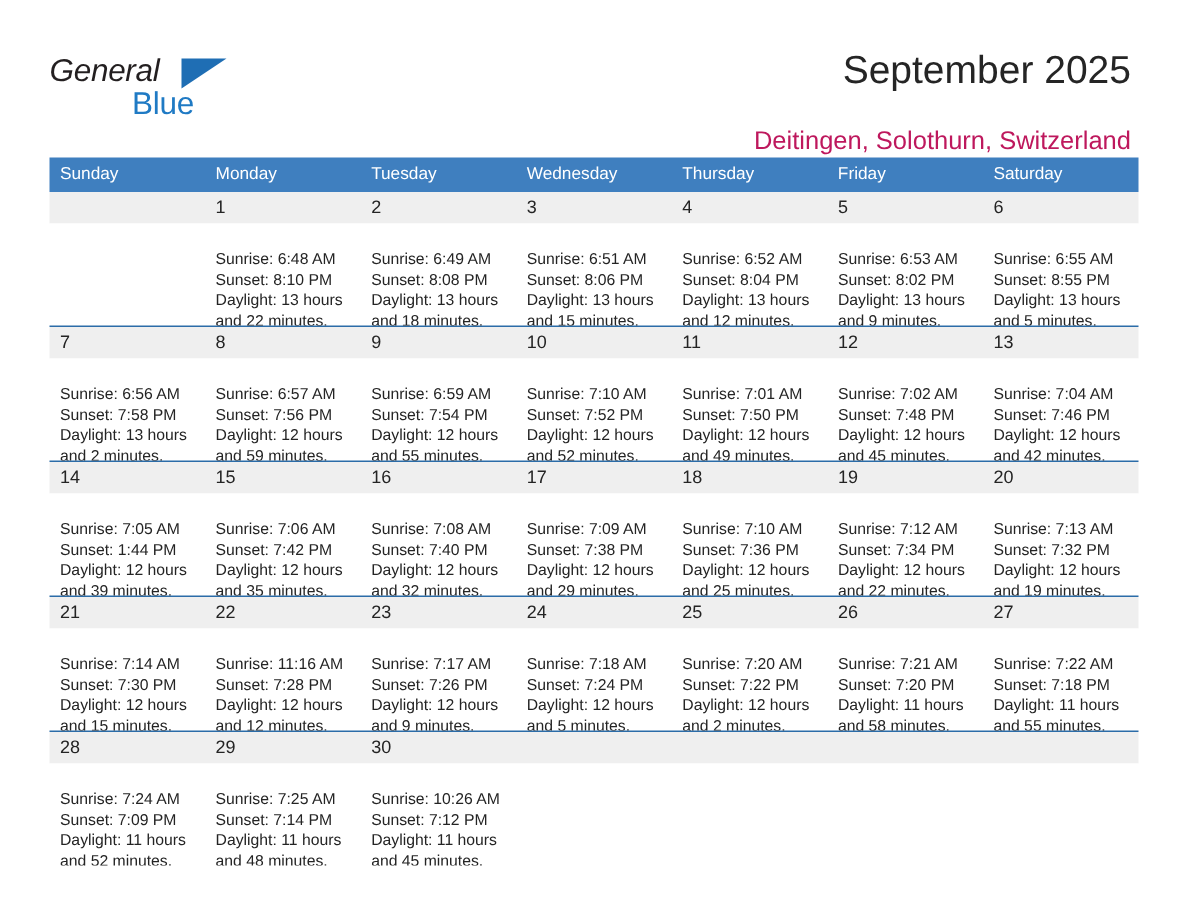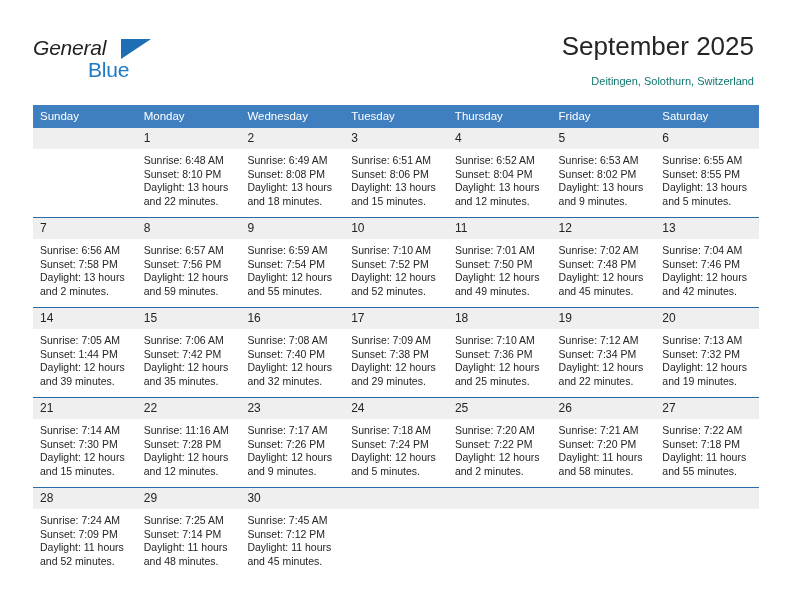--- a/index.html
+++ b/index.html
@@ -74,23 +74,23 @@
     text-align: right;
   }
   .cal-title {
     font-size: 26px;
     font-weight: normal;
     color: #252525;
     line-height: 32px;
     white-space: nowrap;
   }
   .cal-subtitle {
-    margin-top: 11px;
-    font-size: 11px;
-    color: #0f766e;
+    margin-top: 24px;
+    font-size: 17px;
+    color: #be185d;
     line-height: 16px;
     white-space: nowrap;
   }
 
   
   .calendar {
     position: absolute;
     left: 33px;
     top: 105px;
     width: 726px;
@@ -139,21 +139,21 @@
 
   .week-body {
     display: flex;
     width: 100%;
     background: #ffffff;
     height: 68px;
   }
   .info-cell {
     flex: 1 1 0;
     box-sizing: border-box;
-    padding: 5px 6px 0 7px;
+    padding: 18px 6px 0 7px;
     overflow: hidden;
   }
   .info-line {
     font-size: 10.5px;
     color: #242424;
     line-height: 13.6px;
     white-space: nowrap;
   }
 </style>
 </head>
@@ -174,22 +174,22 @@
       <div class="cal-subtitle">Deitingen, Solothurn, Switzerland</div>
     </div>
 
   </div>
 
   <div class="calendar">
 
     <div class="dow-row">
       <div class="dow-cell">Sunday</div>
       <div class="dow-cell">Monday</div>
+      <div class="dow-cell">Tuesday</div>
       <div class="dow-cell">Wednesday</div>
-      <div class="dow-cell">Tuesday</div>
       <div class="dow-cell">Thursday</div>
       <div class="dow-cell">Friday</div>
       <div class="dow-cell">Saturday</div>
     </div>
 
     <div id="weeks-container">
         <div class="week">
           <div class="week-datebar">
             <div class="date-cell"></div>
             <div class="date-cell">1</div>
@@ -421,21 +421,21 @@
               <div class="info-line">Daylight: 11 hours</div>
               <div class="info-line">and 52 minutes.</div>
             </div>
             <div class="info-cell">
               <div class="info-line">Sunrise: 7:25 AM</div>
               <div class="info-line">Sunset: 7:14 PM</div>
               <div class="info-line">Daylight: 11 hours</div>
               <div class="info-line">and 48 minutes.</div>
             </div>
             <div class="info-cell">
-              <div class="info-line">Sunrise: 7:45 AM</div>
+              <div class="info-line">Sunrise: 10:26 AM</div>
               <div class="info-line">Sunset: 7:12 PM</div>
               <div class="info-line">Daylight: 11 hours</div>
               <div class="info-line">and 45 minutes.</div>
             </div>
             <div class="info-cell empty"></div>
             <div class="info-cell empty"></div>
             <div class="info-cell empty"></div>
             <div class="info-cell empty"></div>
           </div>
         </div>

